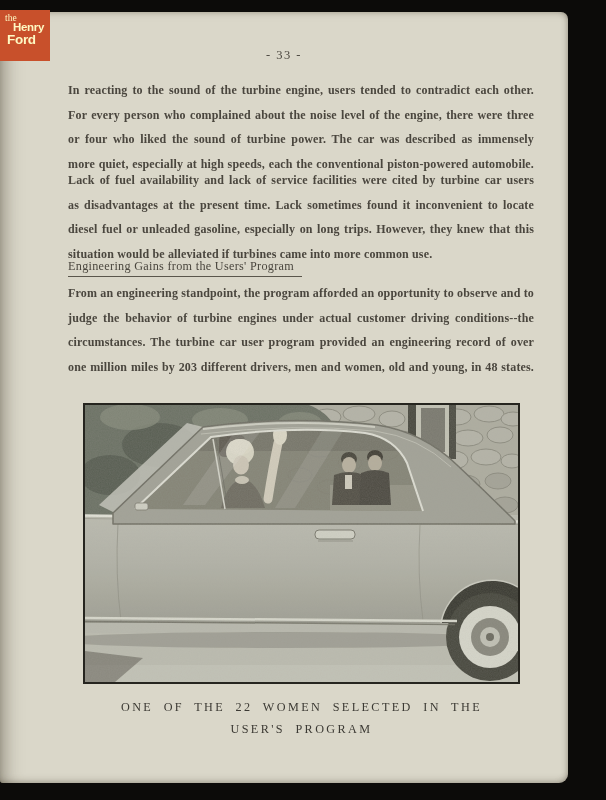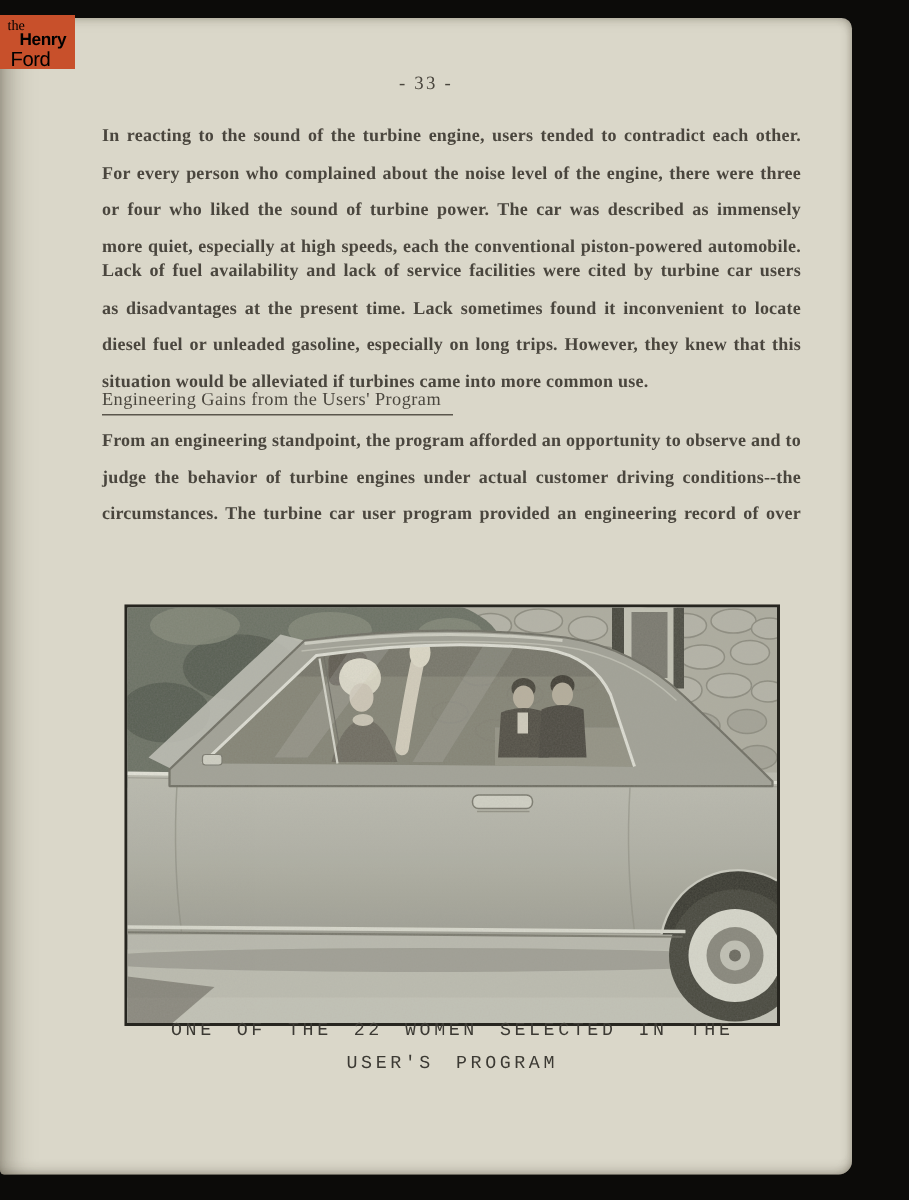--- a/index.html
+++ b/index.html
@@ -19,29 +19,29 @@
   .tline{text-align:justify;text-align-last:justify;}
   .tline.ragged{text-align-last:left;}
   .p1{top:66px}.p2{top:156px}.p3{top:269px}
   .heading{position:absolute;left:68px;top:247px;font-size:12.2px;color:var(--ink,#4a463e);
         letter-spacing:.3px;}
   .heading-text{border-bottom:1.2px solid #5a564c;padding:0 8px 3px 0;}
   .photo-frame{position:absolute;left:83px;top:391px;width:433px;height:277px;
         border:2px solid var(--photo-border,#26251f);background:#bdbcb2;
         box-shadow:inset 0 0 28px rgba(40,38,30,.25);}
   .photo-frame svg{display:block;width:100%;height:100%;}
-  .caption{position:absolute;left:83px;top:664px;width:437px;text-align:center;
-        font-family:Liberation Mono, monospace;font-size:12.2px;letter-spacing:2.4px;
+  .caption{position:absolute;left:83px;top:684px;width:437px;text-align:center;
+        font-family:Liberation Serif, serif;font-size:12.2px;letter-spacing:2.4px;
         word-spacing:5px;color:var(--caption-ink,#3c3a34);line-height:22px;}
-  .logo{position:absolute;left:0;top:10px;width:50px;height:36px;
-        background:var(--logo-bg,#c8502b);color:#000000;
+  .logo{position:absolute;left:0;top:10px;width:50px;height:51px;
+        background:var(--logo-bg,#c8502b);color:#fef9c3;
         font-family:"Liberation Sans",sans-serif;line-height:1;}
   .logo-the{position:absolute;left:5px;top:4px;font-size:9.5px;font-family:"Liberation Serif",serif;}
   .logo-henry{position:absolute;left:13px;top:12px;font-size:11.5px;font-weight:bold;letter-spacing:-.3px;}
-  .logo-ford{position:absolute;left:7px;top:23px;font-size:13.5px;font-weight:normal;letter-spacing:-.3px;}
+  .logo-ford{position:absolute;left:7px;top:23px;font-size:13.5px;font-weight:bold;letter-spacing:-.3px;}
 </style>
 </head>
 <body>
 
 <div class="scan">
   <div class="page">
 
     <div class="page-number">- 33 -</div>
 
     <div class="para p1">
@@ -59,20 +59,21 @@
     </div>
 
     <div class="heading">
       <span class="heading-text">Engineering Gains from the Users' Program</span>
     </div>
 
     <div class="para p3">
       <div class="tline">From an engineering standpoint, the program afforded an opportunity to observe and to</div>
       <div class="tline">judge the behavior of turbine engines under actual customer driving conditions--the</div>
       <div class="tline">circumstances. The turbine car user program provided an engineering record of over</div>
+      <div class="tline">one million miles by 203 different drivers, men and women, old and young, in 48 states.</div>
     </div>
 
     <div class="photo-frame">
       <svg viewBox="0 0 433 277" preserveAspectRatio="none">
         <defs>
           <linearGradient id="bodyg" x1="0" y1="0" x2="0" y2="1">
             <stop offset="0" stop-color="#c0bfb5"></stop>
             <stop offset="0.45" stop-color="#b6b5ab"></stop>
             <stop offset="1" stop-color="#a2a197"></stop>
           </linearGradient>

